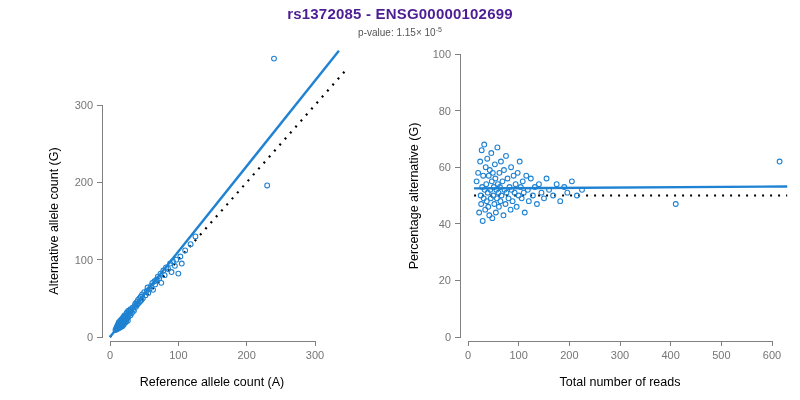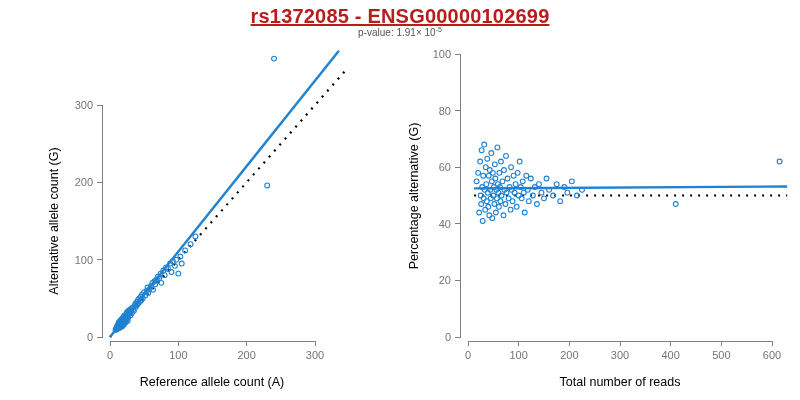--- a/index.html
+++ b/index.html
@@ -18,25 +18,24 @@
     position: relative;
     width: 800px;
     height: 400px;
   }
   .title {
     position: absolute;
     top: 5px;
     left: 0;
     width: 800px;
     text-align: center;
-    font-size: 20px;
+    font-size: 15px;
     font-weight: bold;
     letter-spacing: 0.2px;
-    color: #b91c1c;
-    text-decoration: underline;
+    color: #4c1d95;
   }
   .subtitle {
     position: absolute;
     top: 26px;
     left: 0;
     width: 800px;
     text-align: center;
     font-size: 10px;
     color: #555555;
   }
@@ -80,21 +79,21 @@
     stroke-linecap: butt;
   }
 </style>
 </head>
 <body>
 
 <div id="figure">
 
   <div class="title">rs1372085 - ENSG00000102699</div>
 
-  <div class="subtitle"><span>p-value: 1.91× 10</span><sup>-5</sup></div>
+  <div class="subtitle"><span>p-value: 1.15× 10</span><sup>-5</sup></div>
 
   <svg id="plot-canvas" width="800" height="400">
     <g id="left-panel">
         <path d="M110,346L110,341L315,341L315,346" class="axis-line"></path>
         <line x1="110" y1="341" x2="110" y2="346" class="axis-line"></line>
         <text x="110" y="359" text-anchor="middle" class="tick-label">0</text>
         <line x1="178.33333333333331" y1="341" x2="178.33333333333331" y2="346" class="axis-line"></line>
         <text x="178.33333333333331" y="359" text-anchor="middle" class="tick-label">100</text>
         <line x1="246.66666666666666" y1="341" x2="246.66666666666666" y2="346" class="axis-line"></line>
         <text x="246.66666666666666" y="359" text-anchor="middle" class="tick-label">200</text>

